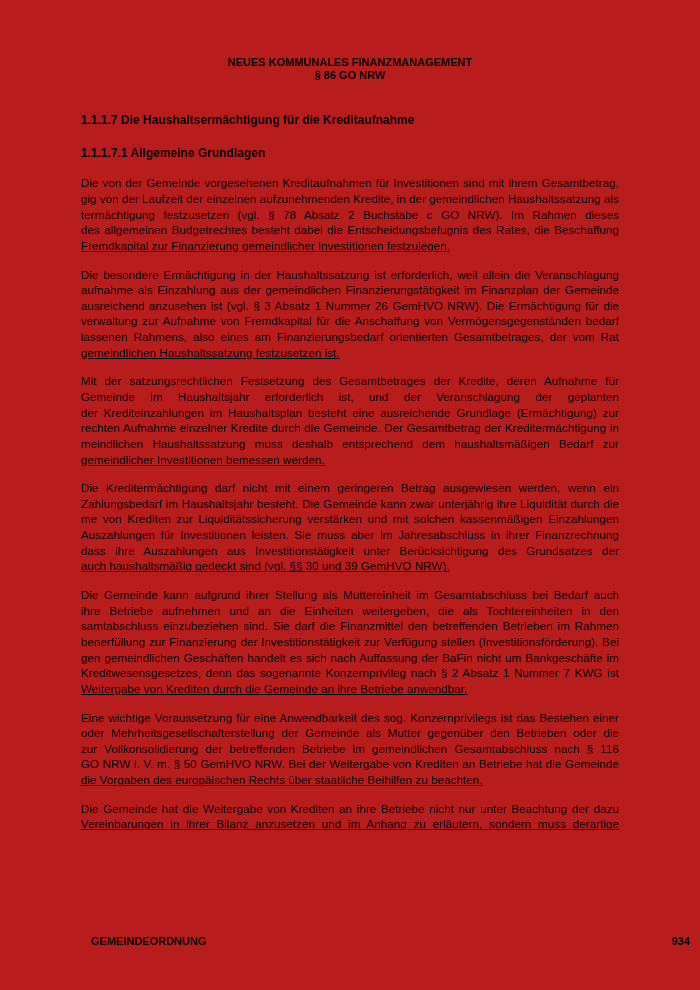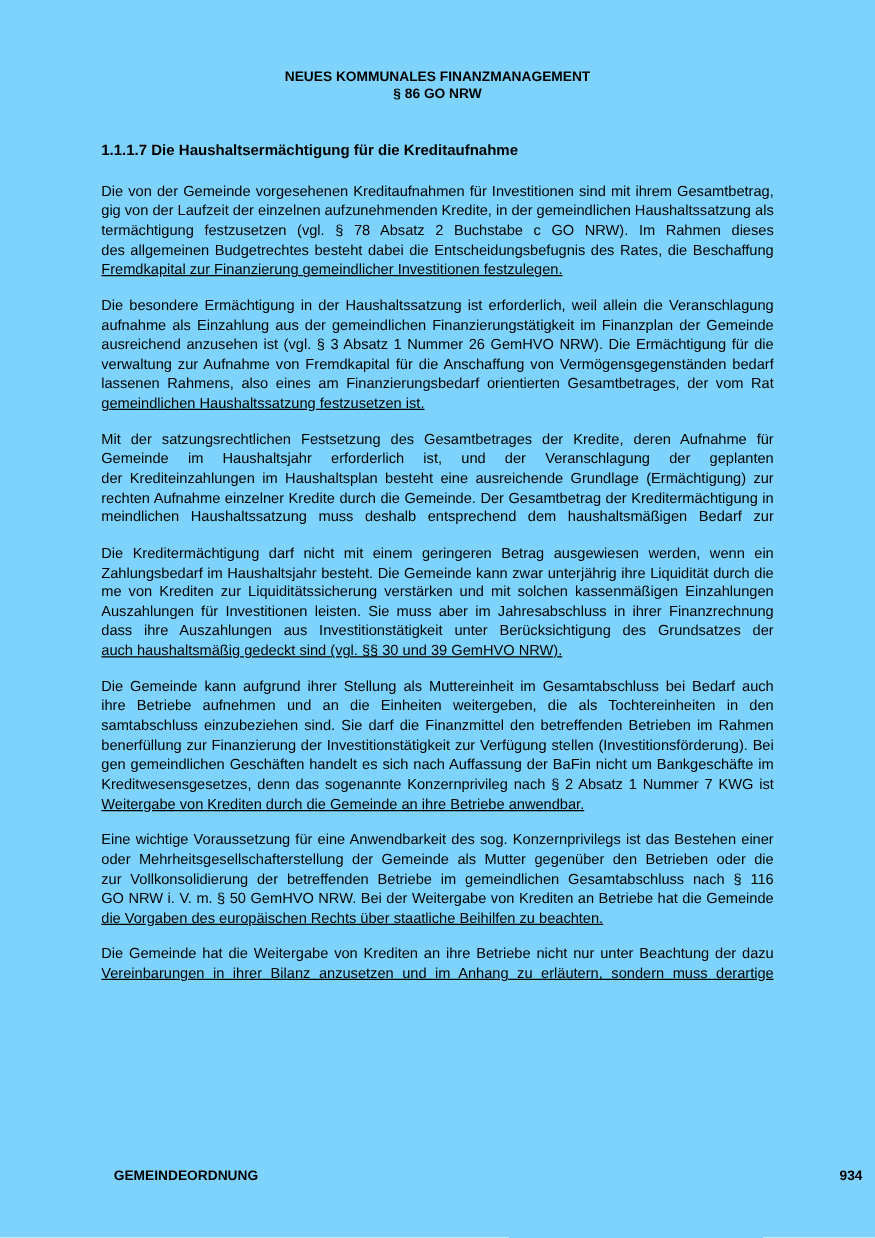--- a/index.html
+++ b/index.html
@@ -4,21 +4,21 @@
 <style>
   html, body {
     margin: 0;
     padding: 0;
     background: #ffffff;
   }
   .page {
     position: relative;
     width: 700px;
     height: 990px;
-    background: #7dd3fc;
+    background: #b91c1c;
     color: #000000;
     font-family: "Liberation Sans", sans-serif;
     overflow: hidden;
   }
   .doc-header {
     position: absolute;
     top: 56px;
     left: 0;
     width: 700px;
     text-align: center;
@@ -90,20 +90,21 @@
 
 <div class="page">
 
   <div class="doc-header">
     <div>NEUES KOMMUNALES FINANZMANAGEMENT</div>
     <div>§ 86 GO NRW</div>
   </div>
 
   <div class="content">
       <div class="block heading first">1.1.1.7 Die Haushaltsermächtigung für die Kreditaufnahme</div>
+      <div class="block heading">1.1.1.7.1 Allgemeine Grundlagen</div>
       <div class="block paragraph">
         <div class="pline">Die von der Gemeinde vorgesehenen Kreditaufnahmen für Investitionen sind mit ihrem Gesamtbetrag, unabhän-</div>
         <div class="pline">gig von der Laufzeit der einzelnen aufzunehmenden Kredite, in der gemeindlichen Haushaltssatzung als Kredi-</div>
         <div class="pline">termächtigung festzusetzen (vgl. § 78 Absatz 2 Buchstabe c GO NRW). Im Rahmen dieses Satzungsrechtes und</div>
         <div class="pline">des allgemeinen Budgetrechtes besteht dabei die Entscheidungsbefugnis des Rates, die Beschaffung von</div>
         <div class="pline last">Fremdkapital zur Finanzierung gemeindlicher Investitionen festzulegen.</div>
       </div>
       <div class="block paragraph">
         <div class="pline">Die besondere Ermächtigung in der Haushaltssatzung ist erforderlich, weil allein die Veranschlagung der Kredit-</div>
         <div class="pline">aufnahme als Einzahlung aus der gemeindlichen Finanzierungstätigkeit im Finanzplan der Gemeinde nicht als</div>
@@ -111,20 +112,21 @@
         <div class="pline">verwaltung zur Aufnahme von Fremdkapital für die Anschaffung von Vermögensgegenständen bedarf eines zuge-</div>
         <div class="pline">lassenen Rahmens, also eines am Finanzierungsbedarf orientierten Gesamtbetrages, der vom Rat innerhalb der</div>
         <div class="pline last">gemeindlichen Haushaltssatzung festzusetzen ist.</div>
       </div>
       <div class="block paragraph">
         <div class="pline">Mit der satzungsrechtlichen Festsetzung des Gesamtbetrages der Kredite, deren Aufnahme für Investitionen der</div>
         <div class="pline">Gemeinde im Haushaltsjahr erforderlich ist, und der Veranschlagung der geplanten Investitionsauszahlungen und</div>
         <div class="pline">der Krediteinzahlungen im Haushaltsplan besteht eine ausreichende Grundlage (Ermächtigung) zur bedarfsge-</div>
         <div class="pline">rechten Aufnahme einzelner Kredite durch die Gemeinde. Der Gesamtbetrag der Kreditermächtigung in der ge-</div>
         <div class="pline">meindlichen Haushaltssatzung muss deshalb entsprechend dem haushaltsmäßigen Bedarf zur Finanzierung</div>
+        <div class="pline last">gemeindlicher Investitionen bemessen werden.</div>
       </div>
       <div class="block paragraph">
         <div class="pline">Die Kreditermächtigung darf nicht mit einem geringeren Betrag ausgewiesen werden, wenn ein entsprechender</div>
         <div class="pline">Zahlungsbedarf im Haushaltsjahr besteht. Die Gemeinde kann zwar unterjährig ihre Liquidität durch die Aufnah-</div>
         <div class="pline">me von Krediten zur Liquiditätssicherung verstärken und mit solchen kassenmäßigen Einzahlungen auch die</div>
         <div class="pline">Auszahlungen für Investitionen leisten. Sie muss aber im Jahresabschluss in ihrer Finanzrechnung nachweisen,</div>
         <div class="pline">dass ihre Auszahlungen aus Investitionstätigkeit unter Berücksichtigung des Grundsatzes der Gesamtdeckung</div>
         <div class="pline last">auch haushaltsmäßig gedeckt sind (vgl. §§ 30 und 39 GemHVO NRW).</div>
       </div>
       <div class="block paragraph">

